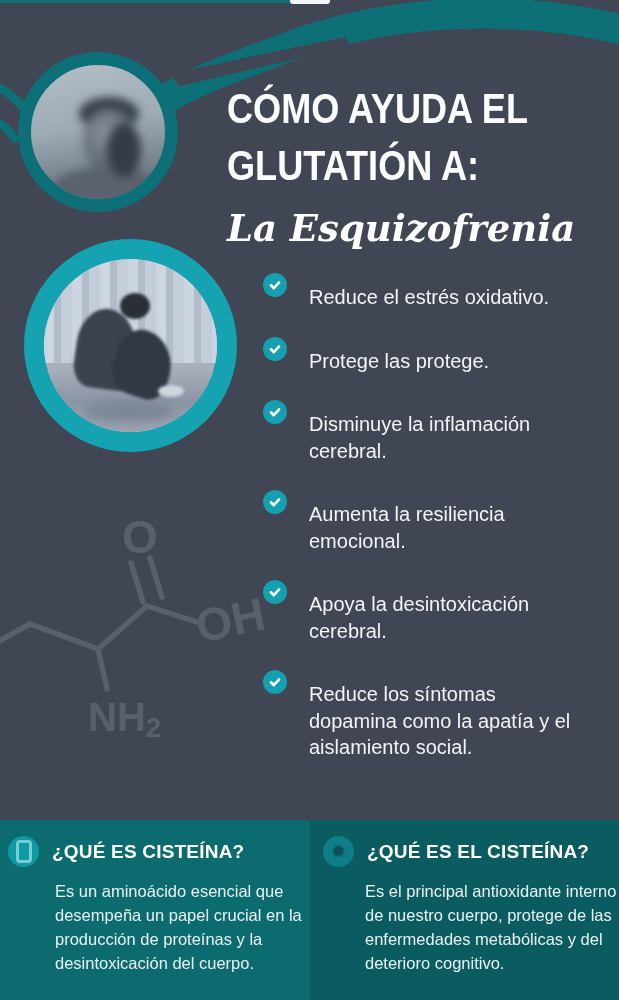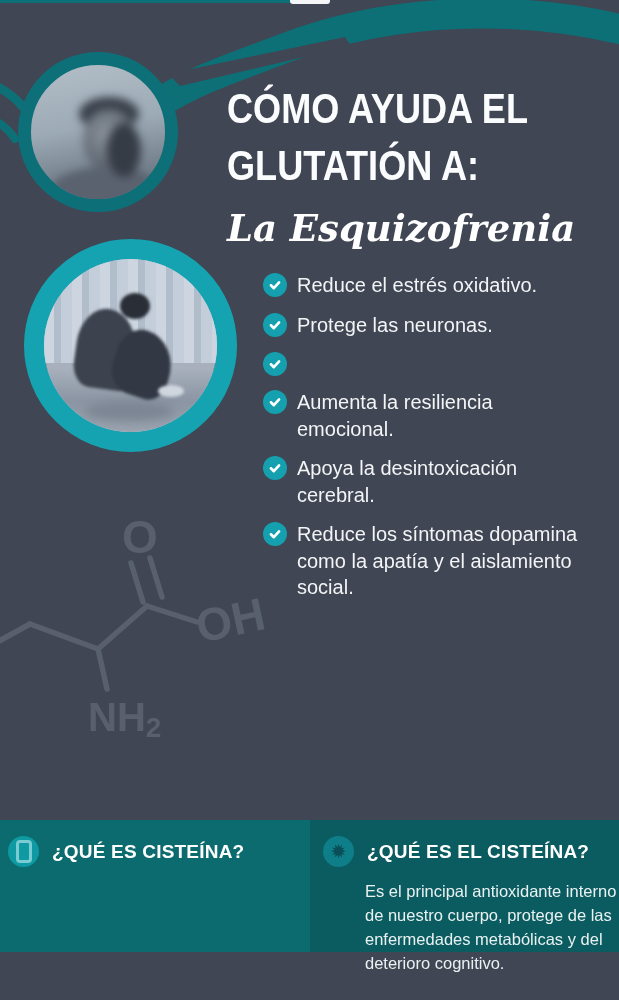--- a/index.html
+++ b/index.html
@@ -52,28 +52,28 @@
     font-family:"DejaVu Serif",serif;font-style:italic;font-weight:600;font-size:37px;
   }
   
   .benefits{position:absolute;left:263px;top:272px;width:330px;z-index:4;}
   .benefit{display:flex;align-items:flex-start;margin-bottom:13px;}
   .check{
     flex:0 0 24px;width:24px;height:24px;border-radius:50%;background:#14a0ae;
     display:flex;align-items:center;justify-content:center;margin-right:10px;margin-top:1px;
   }
   .check svg{width:14px;height:14px;}
-  .benefit p{margin:0;color:#f2f4f6;font-size:20px;line-height:26.5px;font-weight:400;}
+  .benefit p{margin:12px;color:#f2f4f6;font-size:20px;line-height:26.5px;font-weight:400;}
   
   .molecule{position:absolute;left:0;top:503px;z-index:1;}
   .molecule text{fill:#59606d;font-family:"Liberation Sans",sans-serif;font-weight:700;}
   .molecule line{stroke:#59606d;stroke-width:5.5;stroke-linecap:round;}
   
   .footer{position:absolute;left:0;top:820px;width:619px;height:180px;display:flex;z-index:5;}
-  .panel{box-sizing:border-box;height:132px;padding:16px 14px 0 8px;}
+  .panel{box-sizing:border-box;height:180px;padding:16px 14px 0 8px;}
   .panel-left{width:310px;background:#0c6b6f;}
   .panel-right{width:309px;background:#0a5c61;padding-left:13px;}
   .panel-head{display:flex;align-items:center;}
   .badge{
     flex:0 0 31px;width:31px;height:31px;border-radius:50%;
     display:flex;align-items:center;justify-content:center;margin-right:13px;
   }
   .badge-left{background:#0f99a3;}
   .badge-right{background:#0e7e88;}
   .pill-shape{width:10px;height:17px;border:3px solid #79ccd1;border-radius:4px;}
@@ -132,28 +132,29 @@
           </svg>
         </span>
       <p>Reduce el estrés oxidativo.</p>
     </div>
     <div class="benefit">
       <span class="check">
           <svg viewBox="0 0 24 24">
             <path d="M5 12.5 L10 17.5 L19 7.5" fill="none" stroke="#ffffff" stroke-width="4.5" stroke-linecap="round" stroke-linejoin="round"></path>
           </svg>
         </span>
-      <p>Protege las neuronas.</p>
-    </div>
-    <div class="benefit">
-      <span class="check">
-          <svg viewBox="0 0 24 24">
-            <path d="M5 12.5 L10 17.5 L19 7.5" fill="none" stroke="#ffffff" stroke-width="4.5" stroke-linecap="round" stroke-linejoin="round"></path>
-          </svg>
-        </span>
+      <p>Protege las protege.</p>
+    </div>
+    <div class="benefit">
+      <span class="check">
+          <svg viewBox="0 0 24 24">
+            <path d="M5 12.5 L10 17.5 L19 7.5" fill="none" stroke="#ffffff" stroke-width="4.5" stroke-linecap="round" stroke-linejoin="round"></path>
+          </svg>
+        </span>
+      <p>Disminuye la inflamación cerebral.</p>
     </div>
     <div class="benefit">
       <span class="check">
           <svg viewBox="0 0 24 24">
             <path d="M5 12.5 L10 17.5 L19 7.5" fill="none" stroke="#ffffff" stroke-width="4.5" stroke-linecap="round" stroke-linejoin="round"></path>
           </svg>
         </span>
       <p>Aumenta la resiliencia emocional.</p>
     </div>
     <div class="benefit">
@@ -188,20 +189,21 @@
   </svg>
 
   <div class="footer">
     <div class="panel panel-left">
       <div class="panel-head">
         <span class="badge badge-left">
             <span class="pill-shape"></span>
           </span>
         <h2>¿QUÉ ES CISTEÍNA?</h2>
       </div>
+      <p class="body">Es un aminoácido esencial que desempeña un papel crucial en la producción de proteínas y la desintoxicación del cuerpo.</p>
     </div>
     <div class="panel panel-right">
       <div class="panel-head">
         <span class="badge badge-right">
             <span class="splat">✹</span>
           </span>
         <h2>¿QUÉ ES EL CISTEÍNA?</h2>
       </div>
       <p class="body">Es el principal antioxidante interno de nuestro cuerpo, protege de las enfermedades metabólicas y del deterioro cognitivo.</p>
     </div>

